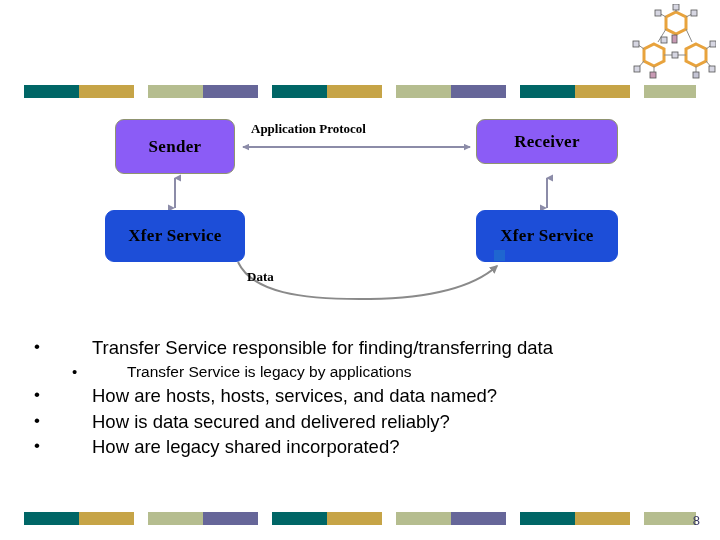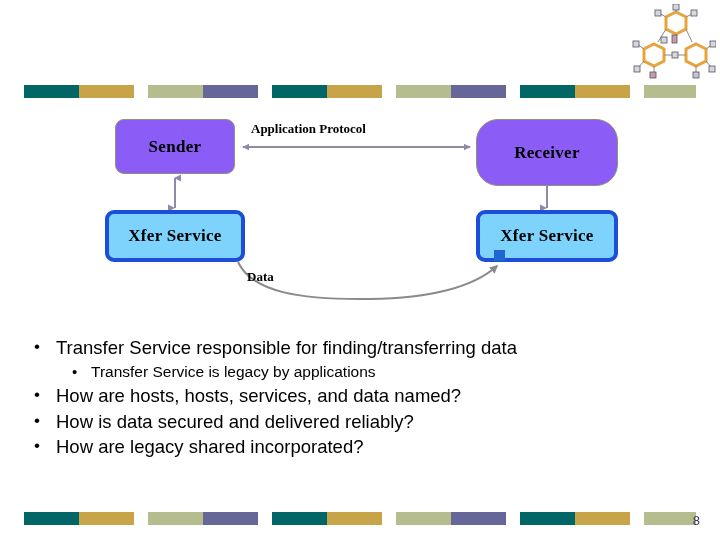--- a/index.html
+++ b/index.html
@@ -74,25 +74,25 @@
     font-weight: bold;
     font-size: 17px;
     color: #000000;
     letter-spacing: 0.3px;
   }
   .node-app {
     background: #8b5cf6;
     border: 1px solid #8f9470;
   }
   .node-xfer {
-    background: #7dd3fc;
-    border: 4px solid #1d4ed8;
+    background: #1d4ed8;
+    border: 1px solid #1d4ed8;
   }
   #box-sender   { left: 115px; top: 119px; width: 120px; height: 55px; }
-  #box-receiver { left: 476px; top: 119px; width: 142px; height: 67px; border-radius: 22px; }
+  #box-receiver { left: 476px; top: 119px; width: 142px; height: 45px; }
   #box-xfer-left  { left: 105px; top: 210px; width: 140px; height: 52px; }
   #box-xfer-right { left: 476px; top: 210px; width: 142px; height: 52px; }
 
   
   .diagram-label {
     position: absolute;
     font-family: "Liberation Serif", serif;
     font-weight: bold;
     font-size: 13px;
     color: #000000;
@@ -145,21 +145,21 @@
     flex: 0 0 auto;
     width: 22px;
     text-align: left;
     font-size: 17px;
     line-height: inherit;
   }
   .bullet-l2 .bullet-mark {
     width: 19px;
     font-size: 15px;
   }
-  .bullet-text { flex: 1 1 auto; }
+  .bullet-text { flex: 1 1 auto; margin-left: 36px; }
 
   
   #page-number {
     position: absolute;
     right: 20px;
     top: 513px;
     font-family: "Liberation Sans", sans-serif;
     font-size: 13px;
     color: #3a3a66;
     text-align: right;

